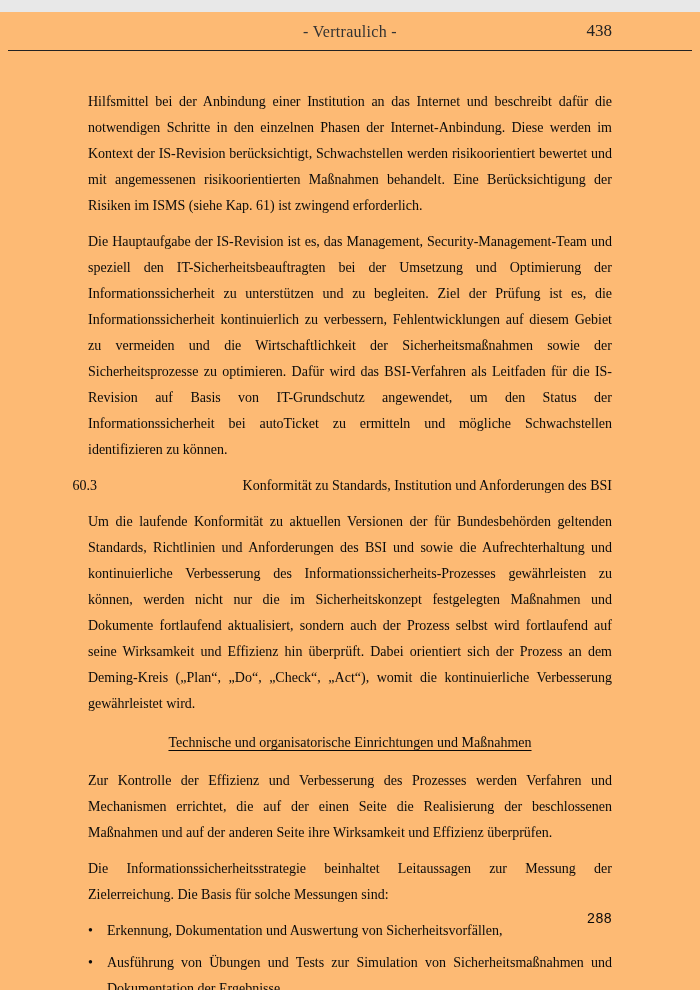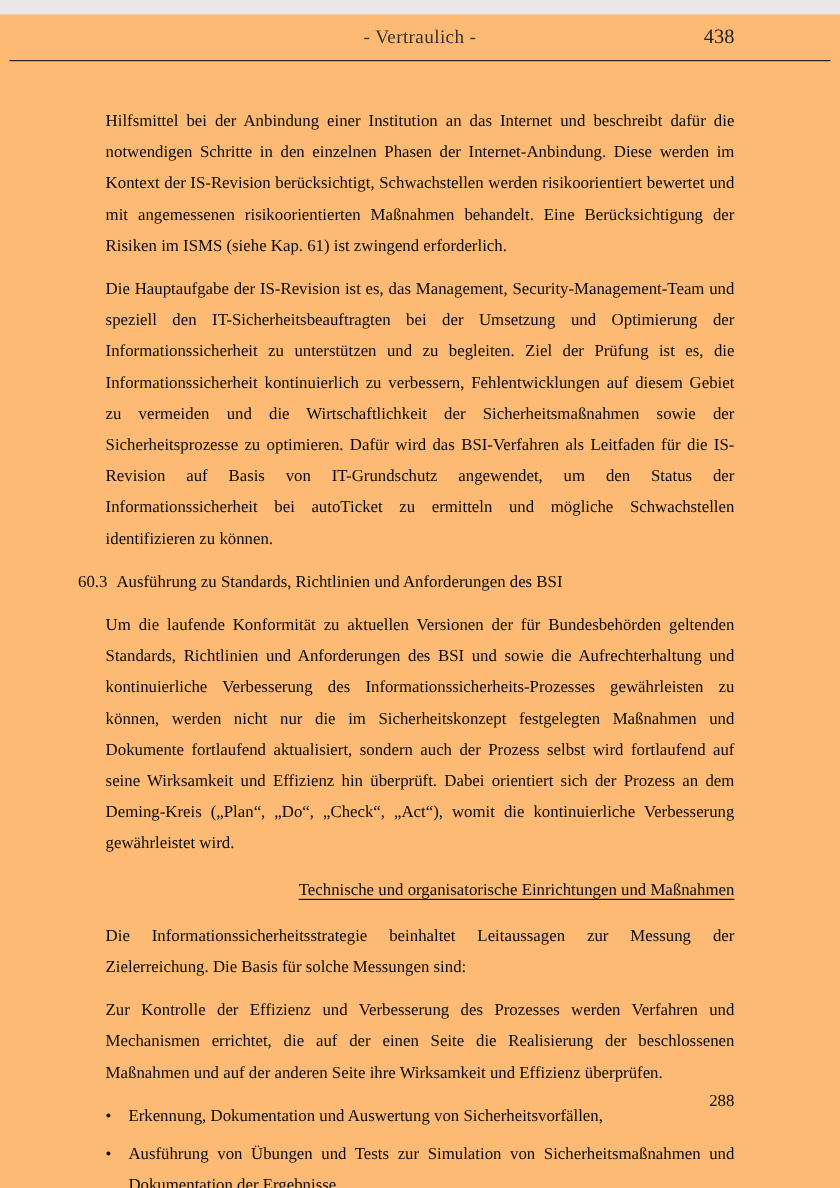--- a/index.html
+++ b/index.html
@@ -42,70 +42,71 @@
     left: 88px; right: 88px; top: 77px;
     font-size: 14px;
     line-height: 26px;
     text-align: justify;
     color: #0a0a0a;
   }
   .para { margin-bottom: 10px; }
   .section-heading {
     display: flex;
     margin: 3px 0 10px -23px;
-    text-align: left;
+    text-align: right;
   }
   .section-number { flex: 0 0 32px; }
   .section-title { flex: 1; }
   .subsection-heading {
     margin: 13px 0 12px 0;
-    text-align: right;
+    text-align: center;
   }
   .subsection-heading .underline { text-decoration: underline; text-underline-offset: 3px; }
   .bullet-list { list-style: none; margin-top: 6px; }
   .bullet-item { display: flex; margin-bottom: 6px; }
   .bullet-marker { flex: 0 0 19px; text-align: left; }
   .bullet-text { flex: 1; text-align: justify; font-family: Liberation Serif, serif; }
   .page-footer {
     position: absolute;
     right: 88px; top: 899px;
     font-size: 14px;
     color: #0a0a0a;
+    font-family: Liberation Mono, monospace;
   }
 </style>
 </head>
 <body>
 
 <div class="page">
 
   <header class="page-header">
     <span class="header-classification">- Vertraulich -</span>
     <span class="header-page-number">438</span>
   </header>
 
   <main class="doc-body">
 
     <p class="para">Hilfsmittel bei der Anbindung einer Institution an das Internet und beschreibt dafür die notwendigen Schritte in den einzelnen Phasen der Internet-Anbindung. Diese werden im Kontext der IS-Revision berücksichtigt, Schwachstellen werden risikoorientiert bewertet und mit angemessenen risikoorientierten Maßnahmen behandelt. Eine Berücksichtigung der Risiken im ISMS (siehe Kap. 61) ist zwingend erforderlich.</p>
 
     <p class="para">Die Hauptaufgabe der IS-Revision ist es, das Management, Security-Management-Team und speziell den IT-Sicherheitsbeauftragten bei der Umsetzung und Optimierung der Informationssicherheit zu unterstützen und zu begleiten. Ziel der Prüfung ist es, die Informationssicherheit kontinuierlich zu verbessern, Fehlentwicklungen auf diesem Gebiet zu vermeiden und die Wirtschaftlichkeit der Sicherheitsmaßnahmen sowie der Sicherheitsprozesse zu optimieren. Dafür wird das BSI-Verfahren als Leitfaden für die IS-Revision auf Basis von IT-Grundschutz angewendet, um den Status der Informationssicherheit bei autoTicket zu ermitteln und mögliche Schwachstellen identifizieren zu können.</p>
 
     <div class="section-heading">
       <span class="section-number">60.3</span>
-      <span class="section-title">Ausführung zu Standards, Richtlinien und Anforderungen des BSI</span>
+      <span class="section-title">Konformität zu Standards, Institution und Anforderungen des BSI</span>
     </div>
 
     <p class="para">Um die laufende Konformität zu aktuellen Versionen der für Bundesbehörden geltenden Standards, Richtlinien und Anforderungen des BSI und sowie die Aufrechterhaltung und kontinuierliche Verbesserung des Informationssicherheits-Prozesses gewährleisten zu können, werden nicht nur die im Sicherheitskonzept festgelegten Maßnahmen und Dokumente fortlaufend aktualisiert, sondern auch der Prozess selbst wird fortlaufend auf seine Wirksamkeit und Effizienz hin überprüft. Dabei orientiert sich der Prozess an dem Deming-Kreis („Plan“, „Do“, „Check“, „Act“), womit die kontinuierliche Verbesserung gewährleistet wird.</p>
 
     <p class="subsection-heading">
       <span class="underline">Technische und organisatorische Einrichtungen und Maßnahmen</span>
     </p>
 
+    <p class="para">Zur Kontrolle der Effizienz und Verbesserung des Prozesses werden Verfahren und Mechanismen errichtet, die auf der einen Seite die Realisierung der beschlossenen Maßnahmen und auf der anderen Seite ihre Wirksamkeit und Effizienz überprüfen.</p>
+
     <p class="para">Die Informationssicherheitsstrategie beinhaltet Leitaussagen zur Messung der Zielerreichung. Die Basis für solche Messungen sind:</p>
-
-    <p class="para">Zur Kontrolle der Effizienz und Verbesserung des Prozesses werden Verfahren und Mechanismen errichtet, die auf der einen Seite die Realisierung der beschlossenen Maßnahmen und auf der anderen Seite ihre Wirksamkeit und Effizienz überprüfen.</p>
 
     <ul class="bullet-list">
       <li class="bullet-item">
         <span class="bullet-marker">•</span>
         <span class="bullet-text">Erkennung, Dokumentation und Auswertung von Sicherheitsvorfällen,</span>
       </li>
       <li class="bullet-item">
         <span class="bullet-marker">•</span>
         <span class="bullet-text">Ausführung von Übungen und Tests zur Simulation von Sicherheitsmaßnahmen und Dokumentation der Ergebnisse,</span>
       </li>

